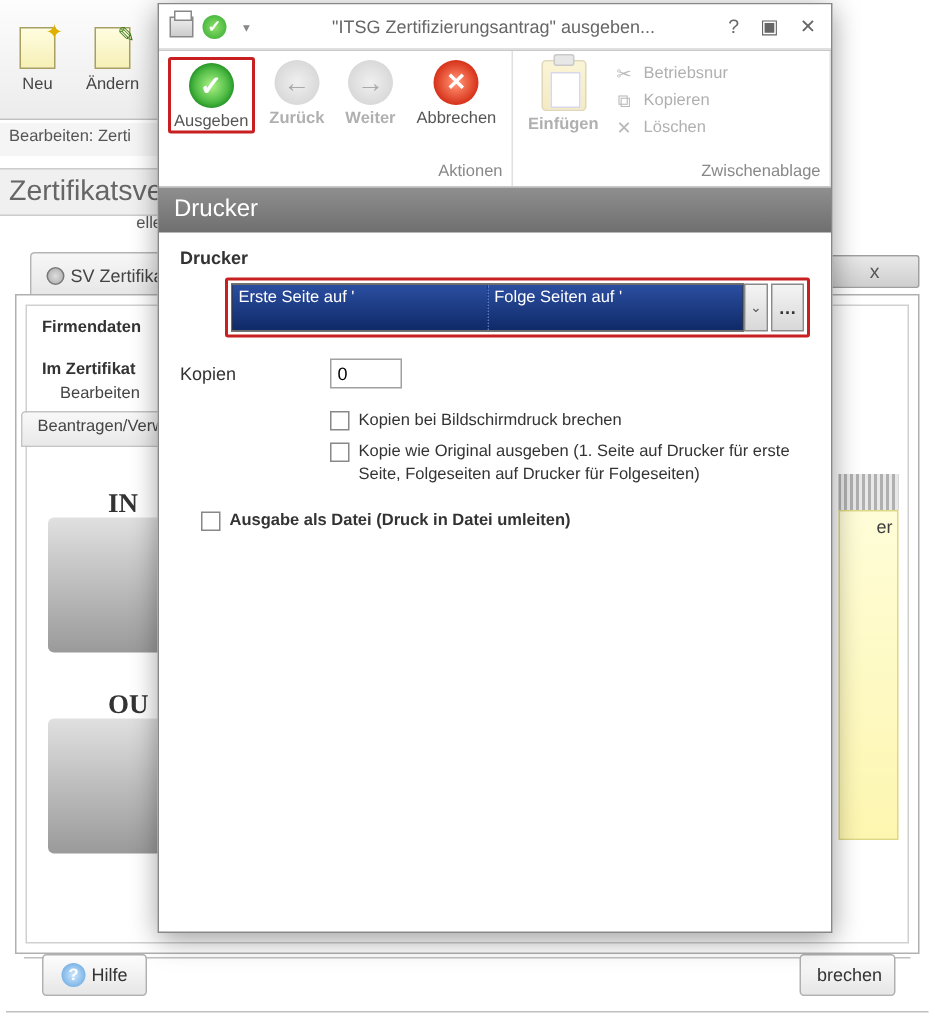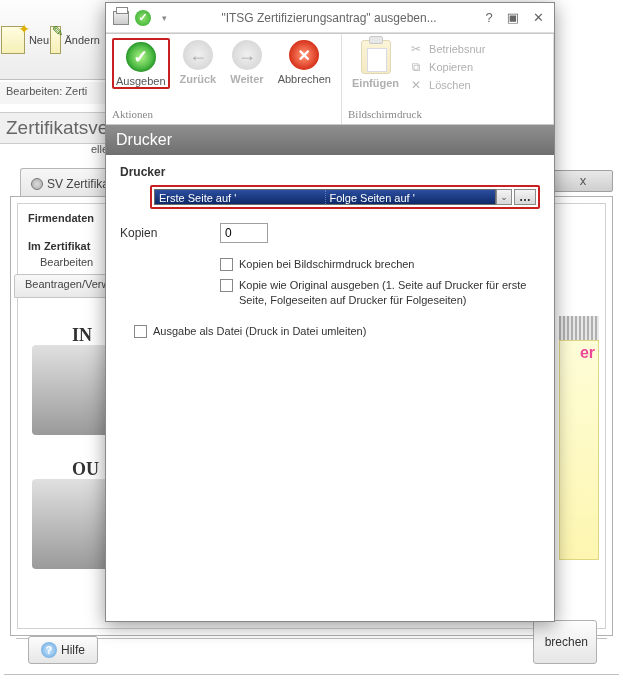--- a/index.html
+++ b/index.html
@@ -1,20 +1,20 @@
 <!DOCTYPE html>
 <html><head>
 <meta charset="utf-8">
 <style>
   * { box-sizing: border-box; font-family: "Segoe UI", Tahoma, Arial, sans-serif; }
   body { margin:0; padding:0; width:623px; height:687px; background:#fff; overflow:hidden; position:relative; font-size:12px; color:#333; }
 
   
   .bg-toolbar { position:absolute; left:0; top:0; width:110px; height:80px; background:linear-gradient(#fdfdfd,#ececec); border-bottom:1px solid #c0c0c0; display:flex; }
-  .bg-btn { width:50px; display:flex; align-items:center; justify-content:center; gap:4px; }
+  .bg-btn { width:50px; display:flex; flex-direction:column; align-items:center; justify-content:center; gap:4px; }
   .bg-icon-new { width:24px; height:28px; border:1px solid #a8a060; background:linear-gradient(#fffde0,#f6efb6); position:relative; }
   .bg-icon-new::after { content:"✦"; color:#e0b000; position:absolute; right:-6px; top:-6px; font-size:14px; }
   .bg-icon-edit { width:24px; height:28px; border:1px solid #a8a060; background:linear-gradient(#fffde0,#f6efb6); position:relative; }
   .bg-icon-edit::after { content:"✎"; color:#3a7a1a; position:absolute; right:-4px; top:-4px; font-size:14px; }
   .bg-label { font-size:11px; color:#444; }
   .bg-bar2 { position:absolute; left:0; top:82px; width:110px; height:22px; padding:3px 6px; font-size:11px; color:#555; background:#f5f5f5; }
   .bg-section { position:absolute; left:0; top:112px; width:110px; padding:4px 6px; font-size:19px; color:#666; background:#f0f0f0; border-top:1px solid #ccc; border-bottom:1px solid #ccc; }
 
   .bg-row1 { position:absolute; left:0; top:143px; width:110px; text-align:right; padding:0 2px 6px 2px; font-size:11px; color:#555; }
   .bg-tab { position:absolute; left:20px; top:168px; height:30px; padding:5px 10px; border:1px solid #b5b5b5; border-bottom:none; background:linear-gradient(#f7f7f7,#e6e6e6); font-size:12px; color:#444; border-radius:3px 3px 0 0; display:flex; align-items:center; gap:4px;}
@@ -24,24 +24,24 @@
   .bg-panel-inner { position:absolute; inset:6px; border:1px solid #d0d0d0; }
   .bg-field1 { position:absolute; left:28px; top:212px; font-size:11px; font-weight:bold; color:#333;}
   .bg-field2 { position:absolute; left:28px; top:240px; font-size:11px; font-weight:bold; color:#333;}
   .bg-field3 { position:absolute; left:40px; top:256px; font-size:11px; color:#444;}
   .bg-subtab { position:absolute; left:14px; top:274px; height:24px; padding:3px 10px; border:1px solid #c4c4c4; background:linear-gradient(#f8f8f8,#e9e9e9); font-size:11px; color:#444; border-radius:3px 3px 0 0;}
   .bg-tray { position:absolute; left:32px; top:345px; width:80px; height:220px; }
   .bg-tray .box { width:100%; height:90px; background:linear-gradient(#e0e0e0,#9a9a9a); border-radius:4px; margin-bottom:44px; position:relative; }
   .bg-tray .lbl { position:absolute; top:-20px; left:40px; font-weight:bold; font-size:18px; color:#333; font-family:Georgia,serif;}
   .bg-side-yellow { position:absolute; right:24px; top:340px; width:40px; height:220px; background:linear-gradient(#fffdd8,#fdf6b0); border:1px solid #e0d880;}
   .bg-side-yellow-top { position:absolute; right:24px; top:316px; width:40px; height:24px; background:repeating-linear-gradient(90deg,#b0b0b0,#b0b0b0 2px,#e8e8e8 2px,#e8e8e8 4px);}
-  .bg-side-label { position:absolute; right:28px; top:344px; font-size:16px; font-weight:bold; color:#ec4899;}
+  .bg-side-label { position:absolute; right:28px; top:344px; font-size:12px; font-weight:normal; color:#404040;}
   .bg-help { position:absolute; left:28px; bottom:23px; width:70px; height:28px; border:1px solid #b0b0b0; background:linear-gradient(#fdfdfd,#e6e6e6); border-radius:3px; display:flex; align-items:center; justify-content:center; gap:4px; font-size:12px; color:#333;}
   .bg-help .q { width:16px;height:16px;border-radius:50%;background:radial-gradient(#cfe8ff,#5a9fdc);display:flex;align-items:center;justify-content:center;color:#fff;font-weight:bold;font-size:11px;}
-  .bg-right-btn { position:absolute; right:26px; bottom:23px; height:44px; width:64px; border:1px solid #b0b0b0; background:linear-gradient(#fdfdfd,#e6e6e6); border-radius:3px; display:flex; align-items:center; justify-content:flex-end; padding-right:8px; font-size:12px; color:#333;margin-left:32px;}
+  .bg-right-btn { position:absolute; right:26px; bottom:23px; height:28px; width:64px; border:1px solid #b0b0b0; background:linear-gradient(#fdfdfd,#e6e6e6); border-radius:3px; display:flex; align-items:center; justify-content:flex-end; padding-right:8px; font-size:12px; color:#333;margin-left:32px;}
   .bg-bottom-line { position:absolute; left:4px; right:4px; bottom:12px; height:1px; background:#c0c0c0;}
   .bg-bottom-line2 { position:absolute; left:16px; right:16px; bottom:48px; height:1px; background:#c0c0c0;}
 
   
   .dlg { position:absolute; left:105px; top:2px; width:450px; height:620px; border:1px solid #888; background:#fff; box-shadow:0 4px 18px rgba(0,0,0,0.4); }
   .dlg-titlebar { height:30px; display:flex; align-items:center; padding:0 6px; background:#fff; border-bottom:1px solid #e0e0e0;}
   .tb-icon { width:18px; height:18px; margin-right:4px; display:flex; align-items:center; justify-content:center;}
   .printer-ic { width:16px;height:14px;border:1px solid #888;background:linear-gradient(#eee,#ccc);position:relative;}
   .printer-ic::before{content:"";position:absolute;top:-5px;left:2px;width:10px;height:5px;background:#fff;border:1px solid #888;}
   .green-check { width:16px;height:16px;border-radius:50%;background:radial-gradient(#8de06a,#2fa82f);display:flex;align-items:center;justify-content:center;color:#fff;font-size:11px;font-weight:bold;}
@@ -66,38 +66,38 @@
   .ic-grey-back { background:radial-gradient(#f0f0f0,#cfcfcf);}
   .ic-grey-back::after{content:"←";color:#aaa;font-size:18px;}
   .ic-grey-fwd { background:radial-gradient(#f0f0f0,#cfcfcf);}
   .ic-grey-fwd::after{content:"→";color:#aaa;font-size:18px;}
   .ic-red-x { background:radial-gradient(#ff8a6a 10%,#d6321a 70%);}
   .ic-red-x::after{content:"✕";color:#fff;font-size:16px;font-weight:bold;}
   .ic-paste { width:30px;height:34px;position:relative; opacity:0.45;}
   .ic-paste .board{position:absolute;inset:0;border:1px solid #bca866;background:linear-gradient(#f6e9a8,#e8d47a);border-radius:3px;}
   .ic-paste .clip{position:absolute;top:-4px;left:8px;width:14px;height:8px;border:1px solid #888;background:#ccc;border-radius:2px;}
   .ic-paste .sheet{position:absolute;top:8px;left:6px;width:20px;height:24px;background:#fff;border:1px solid #aac;}
-  .rg-label { font-size:11px; color:#888; text-align:left; padding-bottom:2px;font-family:Liberation Serif, serif;}
+  .rg-label { font-size:11px; color:#888; text-align:right; padding-bottom:2px;}
   .clip-list { display:flex; flex-direction:column; gap:4px; padding-top:4px; font-size:11px; color:#b0b0b0;}
   .clip-list div { display:flex; align-items:center; gap:6px;}
   .ci { width:14px;height:14px;display:inline-flex;align-items:center;justify-content:center;font-size:12px;color:#b8b8b8;}
 
   .section-head { background:linear-gradient(#8f8f8f,#6f6f6f); color:#fff; padding:6px 10px; font-size:16px;}
   .form-area { padding:10px 14px; }
   .form-row { display:flex; align-items:center; margin-bottom:14px; }
   .form-label { width:70px; font-size:12px; color:#333; font-weight:bold;}
   .printer-box { flex:1; display:flex; align-items:stretch; border:2px solid #c82020; border-radius:2px; padding:2px;}
-  .printer-select { flex:1; display:flex; border:1px solid #6b6b6b; background:#000; height:16px;}
+  .printer-select { flex:1; display:flex; border:1px solid #6b6b6b; background:#000; height:32px;}
   .psel-half { flex:1; color:#fff; font-size:11px; padding:2px 4px; background:linear-gradient(#2b4ea0,#0f2a68); white-space:nowrap; overflow:hidden;}
   .psel-half.right { background:linear-gradient(#2b4ea0,#0f2a68); border-left:1px dotted #5a7ac0;}
   .psel-arrow { width:16px; background:linear-gradient(#f4f4f4,#d8d8d8); border:1px solid #8a8a8a; display:flex;align-items:center;justify-content:center;font-size:9px;color:#555;}
   .psel-more { width:22px; margin-left:2px; border:1px solid #8a8a8a; background:linear-gradient(#f4f4f4,#d8d8d8); display:flex;align-items:center;justify-content:center;font-size:12px;font-weight:bold;color:#333;}
   .kopien-input { width:48px; height:20px; border:1px solid #a0a0a0; padding:1px 4px; font-size:12px; background:#fff;}
   .cb-row { display:flex; align-items:flex-start; gap:6px; margin:6px 0 6px 100px; font-size:11px; color:#333; line-height:1.35;}
-  .cb-row.standalone { margin-left:14px; margin-top:16px;}
+  .cb-row.standalone { margin-left:14px; margin-top:16px;font-weight:bold;}
   .cb { width:13px;height:13px;border:1px solid #888;background:#fff;flex-shrink:0;margin-top:1px;}
 
 </style>
 </head>
 <body>
 
 <div class="bg-toolbar">
   <div class="bg-btn">
     <div class="bg-icon-new"></div>
     <div class="bg-label">Neu</div>
@@ -206,21 +206,21 @@
           <div>
               <span class="ci">⧉</span>
               <span>Kopieren</span>
             </div>
           <div>
               <span class="ci">✕</span>
               <span>Löschen</span>
             </div>
         </div>
       </div>
-      <div class="rg-label">Bildschirmdruck</div>
+      <div class="rg-label">Zwischenablage</div>
     </div>
   </div>
 
   <div class="section-head">Drucker</div>
 
   <div class="form-area">
     <div class="form-row">
       <div class="form-label">Drucker</div>
     </div>
     <div class="form-row" style="margin-top:-8px;">

